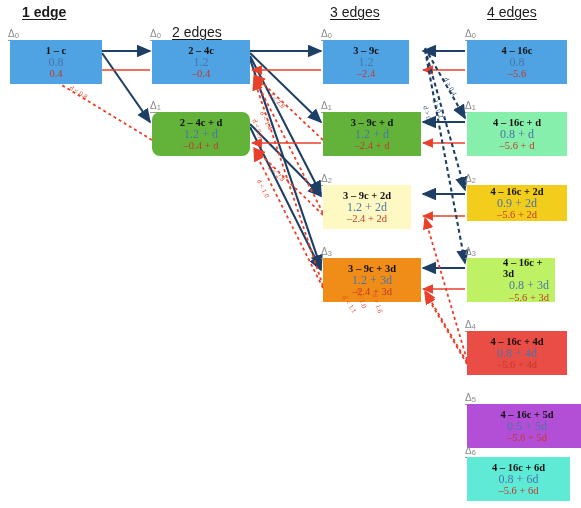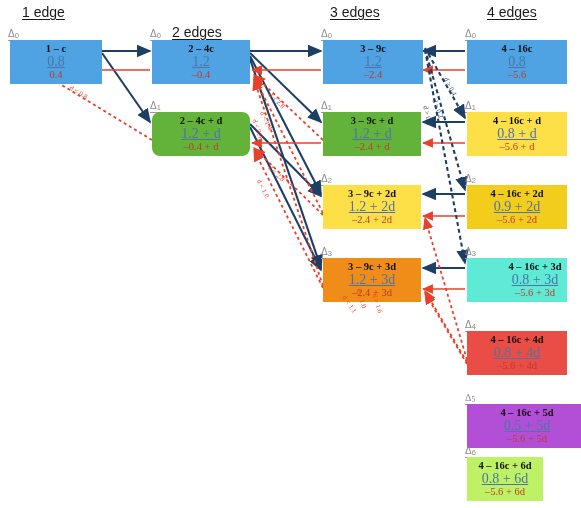--- a/index.html
+++ b/index.html
@@ -27,21 +27,21 @@
     position:absolute;
     box-sizing:border-box;
     display:flex;
     flex-direction:column;
     align-items:center;
     justify-content:center;
     font-family:"Liberation Serif", serif;
     line-height:1.06;
   }
   .node .l1{font-size:10.5px;font-weight:bold;color:#111111;}
-  .node .l2{font-size:14px;color:#4b74a8;text-decoration:underline;}
+  .node .l2{font-size:12px;color:#4b74a8;}
   .node .l3{font-size:10.5px;color:#c0392b;}
 
   .dlabel{
     position:absolute;
     font-family:"Liberation Sans", sans-serif;
     font-size:10px;
     color:#8a8a8a;
     white-space:nowrap;
   }
   .dlabel .sub{font-size:7.5px;vertical-align:-1px;}
@@ -115,21 +115,21 @@
         <line x1="323" y1="286" x2="254" y2="79" stroke="#e8402a" stroke-width="1.8" stroke-dasharray="3,3" marker-end="url(#ah-red-d)"></line>
         <line x1="323" y1="215" x2="254" y2="148" stroke="#e8402a" stroke-width="1.8" stroke-dasharray="3,3" marker-end="url(#ah-red-d)"></line>
         <line x1="323" y1="288" x2="254" y2="150" stroke="#e8402a" stroke-width="1.8" stroke-dasharray="3,3" marker-end="url(#ah-red-d)"></line>
         <line x1="467" y1="360" x2="425" y2="218" stroke="#e8402a" stroke-width="1.8" stroke-dasharray="3,3" marker-end="url(#ah-red-d)"></line>
         <line x1="467" y1="362" x2="425" y2="291" stroke="#e8402a" stroke-width="1.8" stroke-dasharray="3,3" marker-end="url(#ah-red-d)"></line>
         <line x1="467" y1="364" x2="425" y2="293" stroke="#e8402a" stroke-width="1.8" stroke-dasharray="3,3" marker-end="url(#ah-red-d)"></line>
       </g>
   </svg>
 
   <div id="headers">
-      <div class="col-header" style="left: 22px; top: 4px;">1 edge</div>
+      <div class="col-header" style="left: 22px; top: 4px; font-weight: bold;">1 edge</div>
       <div class="col-header" style="left: 172px; top: 4px; margin-top: 20px;">2 edges</div>
       <div class="col-header" style="left: 330px; top: 4px;">3 edges</div>
       <div class="col-header" style="left: 487px; top: 4px;">4 edges</div>
     </div>
   <div id="nodes">
       <div class="dlabel" style="left: 8px; top: 28px;"><span>Δ</span><span class="sub">0</span></div>
       <div class="dlabel-underline" style="left: 8px; top: 40px; width: 19px;"></div>
       <div class="node" style="left: 10px; top: 40px; width: 92px; height: 44px; background: rgb(79, 163, 227);">
         <div class="l1">1 – c</div>
         <div class="l2">0.8</div>
@@ -144,91 +144,91 @@
       </div>
       <div class="dlabel" style="left: 150px; top: 100px;"><span>Δ</span><span class="sub">1</span></div>
       <div class="dlabel-underline" style="left: 150px; top: 112px; width: 19px;"></div>
       <div class="node" style="left: 152px; top: 112px; width: 98px; height: 44px; background: rgb(99, 179, 59); border-radius: 8px;">
         <div class="l1">2 – 4c + d</div>
         <div class="l2">1.2 + d</div>
         <div class="l3">–0.4 + d</div>
       </div>
       <div class="dlabel" style="left: 321px; top: 28px;"><span>Δ</span><span class="sub">0</span></div>
       <div class="dlabel-underline" style="left: 321px; top: 40px; width: 19px;"></div>
-      <div class="node" style="left: 323px; top: 40px; width: 100px; height: 44px; background: rgb(79, 163, 227);">
+      <div class="node" style="left: 323px; top: 40px; width: 86px; height: 44px; background: rgb(79, 163, 227);">
         <div class="l1">3 – 9c</div>
         <div class="l2">1.2</div>
         <div class="l3">–2.4</div>
       </div>
       <div class="dlabel" style="left: 321px; top: 100px;"><span>Δ</span><span class="sub">1</span></div>
       <div class="dlabel-underline" style="left: 321px; top: 112px; width: 19px;"></div>
       <div class="node" style="left: 323px; top: 112px; width: 98px; height: 44px; background: rgb(99, 179, 59);">
         <div class="l1">3 – 9c + d</div>
         <div class="l2">1.2 + d</div>
         <div class="l3">–2.4 + d</div>
       </div>
       <div class="dlabel" style="left: 321px; top: 173px;"><span>Δ</span><span class="sub">2</span></div>
       <div class="dlabel-underline" style="left: 321px; top: 185px; width: 19px;"></div>
-      <div class="node" style="left: 323px; top: 185px; width: 98px; height: 44px; background: #fde047;">
+      <div class="node" style="left: 323px; top: 185px; width: 88px; height: 44px; background: #fef9c3;">
         <div class="l1">3 – 9c + 2d</div>
         <div class="l2">1.2 + 2d</div>
         <div class="l3">–2.4 + 2d</div>
       </div>
       <div class="dlabel" style="left: 321px; top: 246px;"><span>Δ</span><span class="sub">3</span></div>
       <div class="dlabel-underline" style="left: 321px; top: 258px; width: 19px;"></div>
       <div class="node" style="left: 323px; top: 258px; width: 98px; height: 44px; background: rgb(240, 140, 24);">
         <div class="l1">3 – 9c + 3d</div>
         <div class="l2">1.2 + 3d</div>
         <div class="l3">–2.4 + 3d</div>
       </div>
       <div class="dlabel" style="left: 465px; top: 28px;"><span>Δ</span><span class="sub">0</span></div>
       <div class="dlabel-underline" style="left: 465px; top: 40px; width: 19px;"></div>
       <div class="node" style="left: 467px; top: 40px; width: 100px; height: 44px; background: rgb(79, 163, 227);">
         <div class="l1">4 – 16c</div>
         <div class="l2">0.8</div>
         <div class="l3">–5.6</div>
       </div>
       <div class="dlabel" style="left: 465px; top: 100px;"><span>Δ</span><span class="sub">1</span></div>
       <div class="dlabel-underline" style="left: 465px; top: 112px; width: 19px;"></div>
-      <div class="node" style="left: 467px; top: 112px; width: 100px; height: 44px; background: #fde047;">
+      <div class="node" style="left: 467px; top: 112px; width: 100px; height: 44px; background: #86efac;">
         <div class="l1">4 – 16c + d</div>
         <div class="l2">0.8 + d</div>
         <div class="l3">–5.6 + d</div>
       </div>
       <div class="dlabel" style="left: 465px; top: 173px;"><span>Δ</span><span class="sub">2</span></div>
       <div class="dlabel-underline" style="left: 465px; top: 185px; width: 19px;"></div>
-      <div class="node" style="left: 467px; top: 185px; width: 100px; height: 44px; background: rgb(242, 205, 28);">
+      <div class="node" style="left: 467px; top: 185px; width: 100px; height: 36px; background: rgb(242, 205, 28);">
         <div class="l1">4 – 16c + 2d</div>
         <div class="l2">0.9 + 2d</div>
         <div class="l3">–5.6 + 2d</div>
       </div>
       <div class="dlabel" style="left: 465px; top: 246px;"><span>Δ</span><span class="sub">3</span></div>
       <div class="dlabel-underline" style="left: 465px; top: 258px; width: 19px;"></div>
-      <div class="node" style="left: 467px; top: 258px; width: 100px; height: 44px; background: #5eead4; padding-left: 36px;">
+      <div class="node" style="left: 467px; top: 258px; width: 88px; height: 44px; background: #bef264; padding-left: 36px;">
         <div class="l1">4 – 16c + 3d</div>
         <div class="l2">0.8 + 3d</div>
         <div class="l3">–5.6 + 3d</div>
       </div>
       <div class="dlabel" style="left: 465px; top: 319px;"><span>Δ</span><span class="sub">4</span></div>
       <div class="dlabel-underline" style="left: 465px; top: 331px; width: 19px;"></div>
       <div class="node" style="left: 467px; top: 331px; width: 100px; height: 44px; background: rgb(234, 76, 70);">
         <div class="l1">4 – 16c + 4d</div>
         <div class="l2">0.8 + 4d</div>
         <div class="l3">–5.6 + 4d</div>
       </div>
-      <div class="dlabel" style="left: 465px; top: 392px; font-family: Liberation Serif, serif;"><span>Δ</span><span class="sub">5</span></div>
+      <div class="dlabel" style="left: 465px; top: 392px;"><span>Δ</span><span class="sub">5</span></div>
       <div class="dlabel-underline" style="left: 465px; top: 404px; width: 19px;"></div>
       <div class="node" style="left: 467px; top: 404px; width: 120px; height: 44px; background: rgb(178, 79, 214);">
         <div class="l1">4 – 16c + 5d</div>
         <div class="l2">0.5 + 5d</div>
         <div class="l3">–5.6 + 5d</div>
       </div>
       <div class="dlabel" style="left: 465px; top: 445px;"><span>Δ</span><span class="sub">6</span></div>
       <div class="dlabel-underline" style="left: 465px; top: 457px; width: 19px;"></div>
-      <div class="node" style="left: 467px; top: 457px; width: 76px; height: 44px; background: #bef264;">
+      <div class="node" style="left: 467px; top: 457px; width: 103px; height: 44px; background: #5eead4;">
         <div class="l1">4 – 16c + 6d</div>
         <div class="l2">0.8 + 6d</div>
         <div class="l3">–5.6 + 6d</div>
       </div>
     </div>
   <div id="elabels">
       <div class="elabel red" style="left: 72px; top: 84px; transform: rotate(31deg);">d &lt; 0.8</div>
       <div class="elabel red" style="left: 272px; top: 91px; transform: rotate(43deg);">d &lt; 2.8</div>
       <div class="elabel red" style="left: 265px; top: 110px; transform: rotate(63deg);">d &lt; 1.4</div>
       <div class="elabel red" style="left: 258px; top: 118px; transform: rotate(71deg);">d &lt; 0.9</div>

